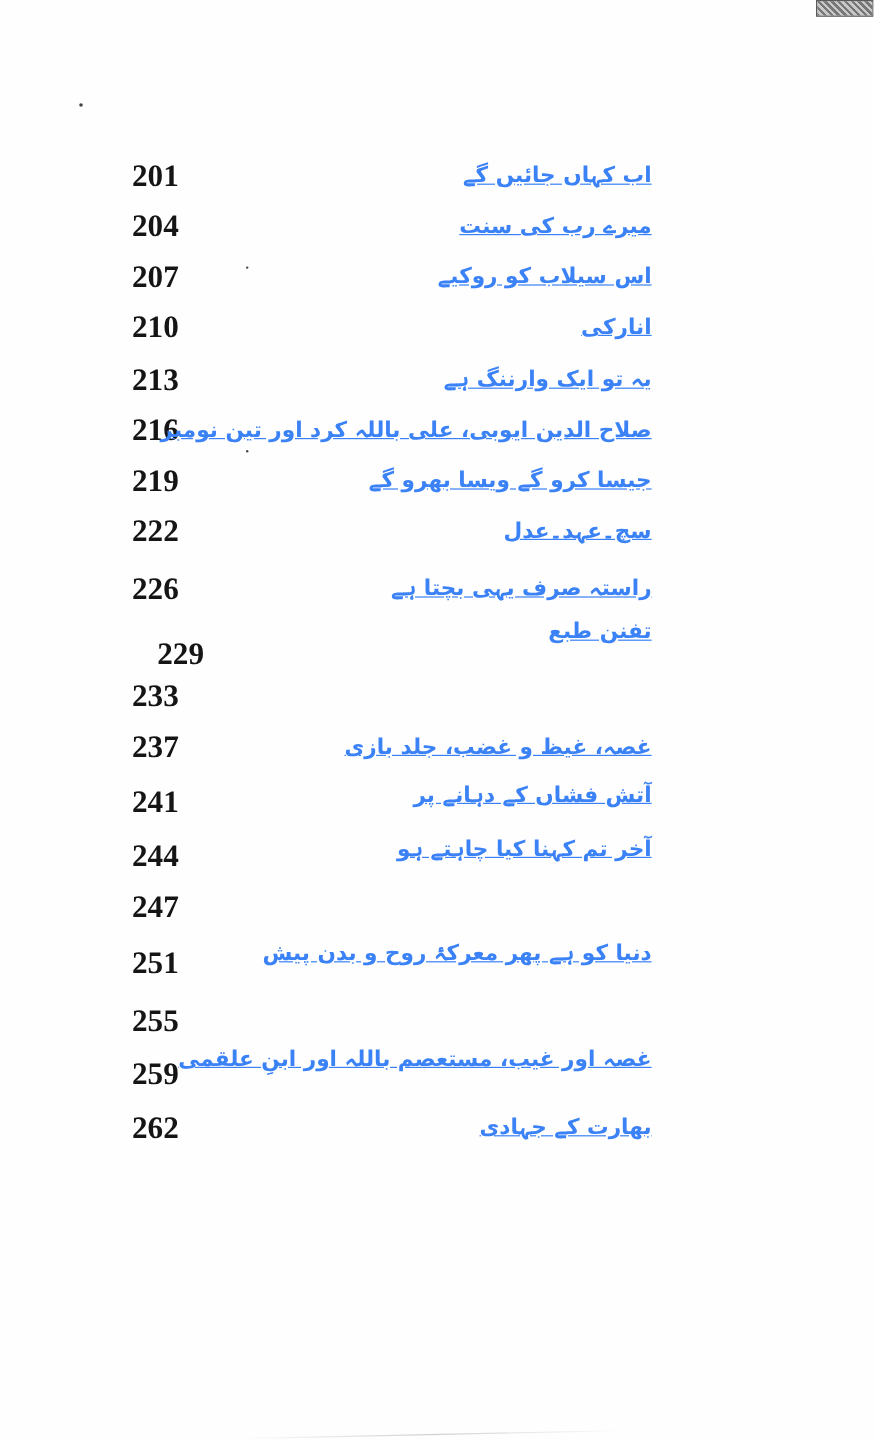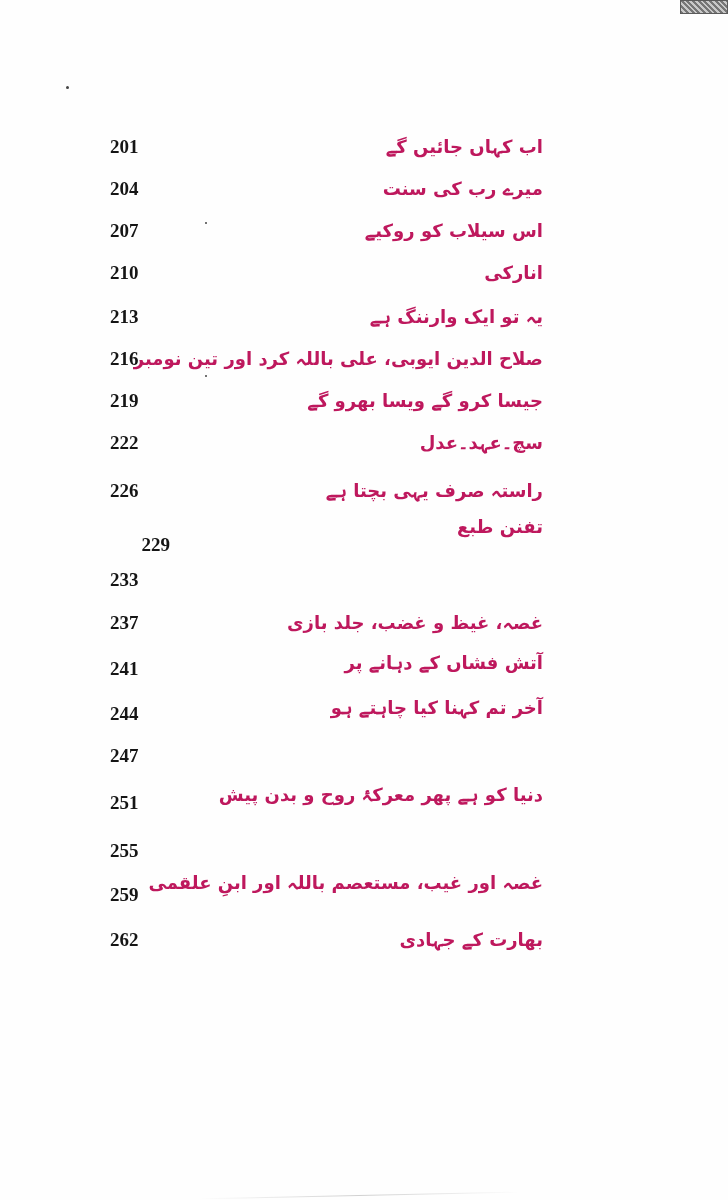--- a/index.html
+++ b/index.html
@@ -45,37 +45,38 @@
     left: 0;
     width: 728px;
     height: 34px;
   }
   .page-num {
     position: absolute;
     left: 110px;
     width: 60px;
     font-family: "Liberation Serif", serif;
     font-weight: bold;
-    font-size: 19px;
+    font-size: 26px;
     line-height: 34px;
     color: #151515;
     text-align: left;
   }
   .title {
     position: absolute;
     right: 185px;
     width: 360px;
     direction: rtl;
     text-align: right;
     font-family: "DejaVu Sans", sans-serif;
     font-weight: bold;
     font-size: 18px;
     line-height: 34px;
-    color: #be185d;
+    color: #3b82f6;
     white-space: nowrap;
+    text-decoration: underline;
   }
   .bottom-edge {
     position: absolute;
     left: 200px; bottom: 4px;
     width: 320px; height: 1px;
     background: linear-gradient(90deg, rgba(0,0,0,0), rgba(0,0,0,0.18), rgba(0,0,0,0));
     transform: rotate(-1.2deg);
   }
 </style>
 </head>

